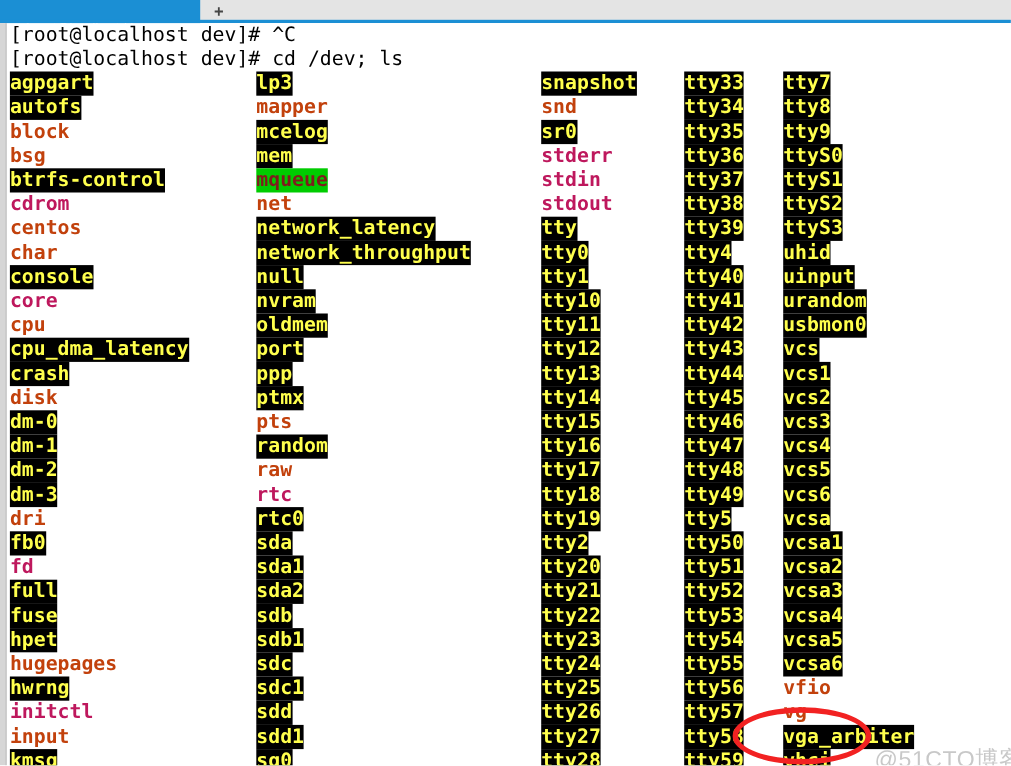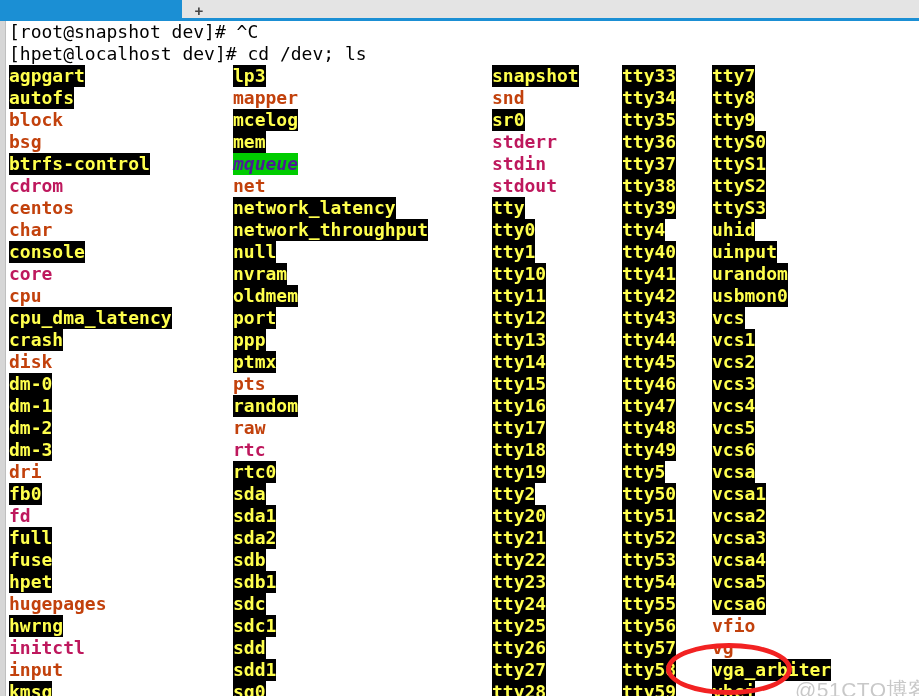--- a/index.html
+++ b/index.html
@@ -146,21 +146,21 @@
     line-height: 22px;
     white-space: pre;
     display: block;
     width: max-content;
   }
 
   
   .c-dev   { color: #ffff4d; background: #000000; }  
   .c-dir   { color: #c2410c; background: transparent; } 
   .c-link  { color: #be185d; background: transparent; } 
-  .c-sticky{ color: #4c1d95; background: #00cc00; font-style: italic; }  
+  .c-sticky{ color: #7f1d1d; background: #00cc00; }  
 
   
   .annot-ellipse {
     position: absolute;
     border: 5px solid #f22222;
     border-radius: 50%;
     background: transparent;
     box-sizing: border-box;
   }
 
@@ -190,22 +190,22 @@
     <div class="tabbar-rest"></div>
     <div class="tabbar-underline"></div>
   </div>
 
   <div class="terminal">
     <div class="term-left-border"></div>
 
     <div class="term-screen">
 
       
-      <div class="prompt-line" style="top:0px;">[root@snapshot dev]# ^C</div>
-      <div class="prompt-line" style="top:22px;">[hpet@localhost dev]# cd /dev; ls</div>
+      <div class="prompt-line" style="top:0px;">[root@localhost dev]# ^C</div>
+      <div class="prompt-line" style="top:22px;">[root@localhost dev]# cd /dev; ls</div>
 
       
       <div class="lsgrid" id="lsgrid"><div class="lscol" style="left: 2px;"><span class="lsitem c-dev">agpgart</span><span class="lsitem c-dev">autofs</span><span class="lsitem c-dir">block</span><span class="lsitem c-dir">bsg</span><span class="lsitem c-dev">btrfs-control</span><span class="lsitem c-link">cdrom</span><span class="lsitem c-dir">centos</span><span class="lsitem c-dir">char</span><span class="lsitem c-dev">console</span><span class="lsitem c-link">core</span><span class="lsitem c-dir">cpu</span><span class="lsitem c-dev">cpu_dma_latency</span><span class="lsitem c-dev">crash</span><span class="lsitem c-dir">disk</span><span class="lsitem c-dev">dm-0</span><span class="lsitem c-dev">dm-1</span><span class="lsitem c-dev">dm-2</span><span class="lsitem c-dev">dm-3</span><span class="lsitem c-dir">dri</span><span class="lsitem c-dev">fb0</span><span class="lsitem c-link">fd</span><span class="lsitem c-dev">full</span><span class="lsitem c-dev">fuse</span><span class="lsitem c-dev">hpet</span><span class="lsitem c-dir">hugepages</span><span class="lsitem c-dev">hwrng</span><span class="lsitem c-link">initctl</span><span class="lsitem c-dir">input</span><span class="lsitem c-dev">kmsg</span></div><div class="lscol" style="left: 226px;"><span class="lsitem c-dev">lp3</span><span class="lsitem c-dir">mapper</span><span class="lsitem c-dev">mcelog</span><span class="lsitem c-dev">mem</span><span class="lsitem c-sticky">mqueue</span><span class="lsitem c-dir">net</span><span class="lsitem c-dev">network_latency</span><span class="lsitem c-dev">network_throughput</span><span class="lsitem c-dev">null</span><span class="lsitem c-dev">nvram</span><span class="lsitem c-dev">oldmem</span><span class="lsitem c-dev">port</span><span class="lsitem c-dev">ppp</span><span class="lsitem c-dev">ptmx</span><span class="lsitem c-dir">pts</span><span class="lsitem c-dev">random</span><span class="lsitem c-dir">raw</span><span class="lsitem c-link">rtc</span><span class="lsitem c-dev">rtc0</span><span class="lsitem c-dev">sda</span><span class="lsitem c-dev">sda1</span><span class="lsitem c-dev">sda2</span><span class="lsitem c-dev">sdb</span><span class="lsitem c-dev">sdb1</span><span class="lsitem c-dev">sdc</span><span class="lsitem c-dev">sdc1</span><span class="lsitem c-dev">sdd</span><span class="lsitem c-dev">sdd1</span><span class="lsitem c-dev">sg0</span></div><div class="lscol" style="left: 485px;"><span class="lsitem c-dev">snapshot</span><span class="lsitem c-dir">snd</span><span class="lsitem c-dev">sr0</span><span class="lsitem c-link">stderr</span><span class="lsitem c-link">stdin</span><span class="lsitem c-link">stdout</span><span class="lsitem c-dev">tty</span><span class="lsitem c-dev">tty0</span><span class="lsitem c-dev">tty1</span><span class="lsitem c-dev">tty10</span><span class="lsitem c-dev">tty11</span><span class="lsitem c-dev">tty12</span><span class="lsitem c-dev">tty13</span><span class="lsitem c-dev">tty14</span><span class="lsitem c-dev">tty15</span><span class="lsitem c-dev">tty16</span><span class="lsitem c-dev">tty17</span><span class="lsitem c-dev">tty18</span><span class="lsitem c-dev">tty19</span><span class="lsitem c-dev">tty2</span><span class="lsitem c-dev">tty20</span><span class="lsitem c-dev">tty21</span><span class="lsitem c-dev">tty22</span><span class="lsitem c-dev">tty23</span><span class="lsitem c-dev">tty24</span><span class="lsitem c-dev">tty25</span><span class="lsitem c-dev">tty26</span><span class="lsitem c-dev">tty27</span><span class="lsitem c-dev">tty28</span></div><div class="lscol" style="left: 615px;"><span class="lsitem c-dev">tty33</span><span class="lsitem c-dev">tty34</span><span class="lsitem c-dev">tty35</span><span class="lsitem c-dev">tty36</span><span class="lsitem c-dev">tty37</span><span class="lsitem c-dev">tty38</span><span class="lsitem c-dev">tty39</span><span class="lsitem c-dev">tty4</span><span class="lsitem c-dev">tty40</span><span class="lsitem c-dev">tty41</span><span class="lsitem c-dev">tty42</span><span class="lsitem c-dev">tty43</span><span class="lsitem c-dev">tty44</span><span class="lsitem c-dev">tty45</span><span class="lsitem c-dev">tty46</span><span class="lsitem c-dev">tty47</span><span class="lsitem c-dev">tty48</span><span class="lsitem c-dev">tty49</span><span class="lsitem c-dev">tty5</span><span class="lsitem c-dev">tty50</span><span class="lsitem c-dev">tty51</span><span class="lsitem c-dev">tty52</span><span class="lsitem c-dev">tty53</span><span class="lsitem c-dev">tty54</span><span class="lsitem c-dev">tty55</span><span class="lsitem c-dev">tty56</span><span class="lsitem c-dev">tty57</span><span class="lsitem c-dev">tty58</span><span class="lsitem c-dev">tty59</span></div><div class="lscol" style="left: 705px;"><span class="lsitem c-dev">tty7</span><span class="lsitem c-dev">tty8</span><span class="lsitem c-dev">tty9</span><span class="lsitem c-dev">ttyS0</span><span class="lsitem c-dev">ttyS1</span><span class="lsitem c-dev">ttyS2</span><span class="lsitem c-dev">ttyS3</span><span class="lsitem c-dev">uhid</span><span class="lsitem c-dev">uinput</span><span class="lsitem c-dev">urandom</span><span class="lsitem c-dev">usbmon0</span><span class="lsitem c-dev">vcs</span><span class="lsitem c-dev">vcs1</span><span class="lsitem c-dev">vcs2</span><span class="lsitem c-dev">vcs3</span><span class="lsitem c-dev">vcs4</span><span class="lsitem c-dev">vcs5</span><span class="lsitem c-dev">vcs6</span><span class="lsitem c-dev">vcsa</span><span class="lsitem c-dev">vcsa1</span><span class="lsitem c-dev">vcsa2</span><span class="lsitem c-dev">vcsa3</span><span class="lsitem c-dev">vcsa4</span><span class="lsitem c-dev">vcsa5</span><span class="lsitem c-dev">vcsa6</span><span class="lsitem c-dir">vfio</span><span class="lsitem c-dir">vg</span><span class="lsitem c-dev">vga_arbiter</span><span class="lsitem c-dev">vhci</span></div></div>
 
     </div>
 
     <div class="annot-ellipse" id="annot" style="left: 666px; top: 622px; width: 126px; height: 52px; border-color: rgb(242, 34, 34);"></div>
 
     <div class="watermark" id="watermark" style="left: 795px; top: 655px;">@51CTO博客</div>
   </div>

